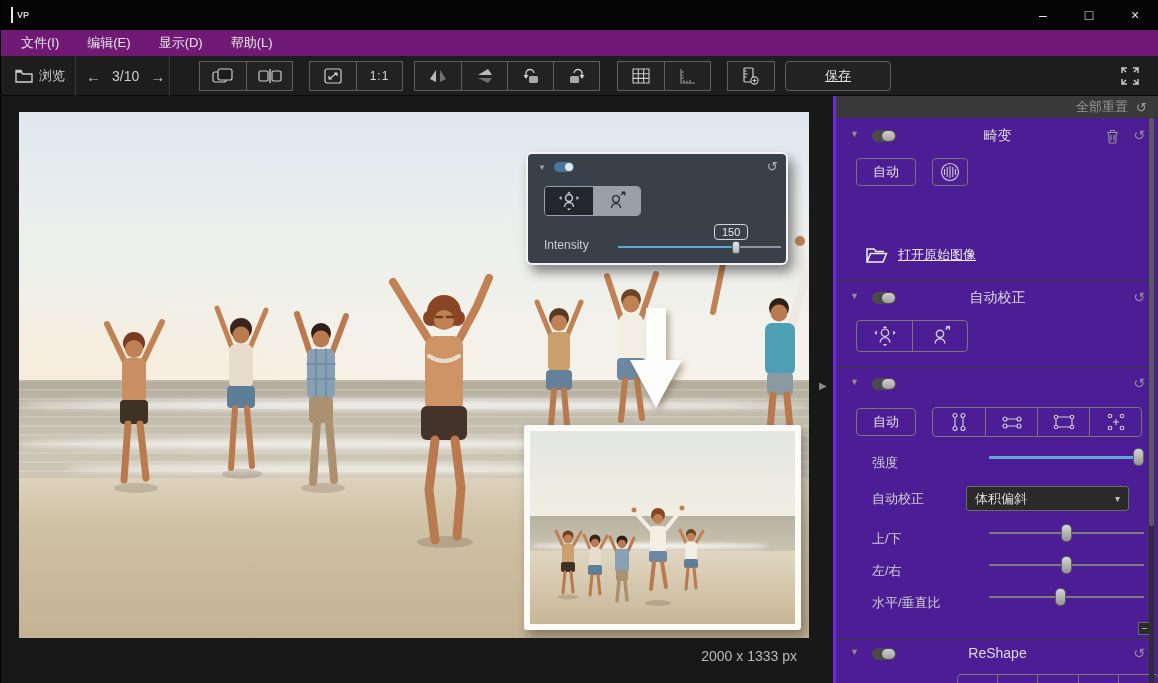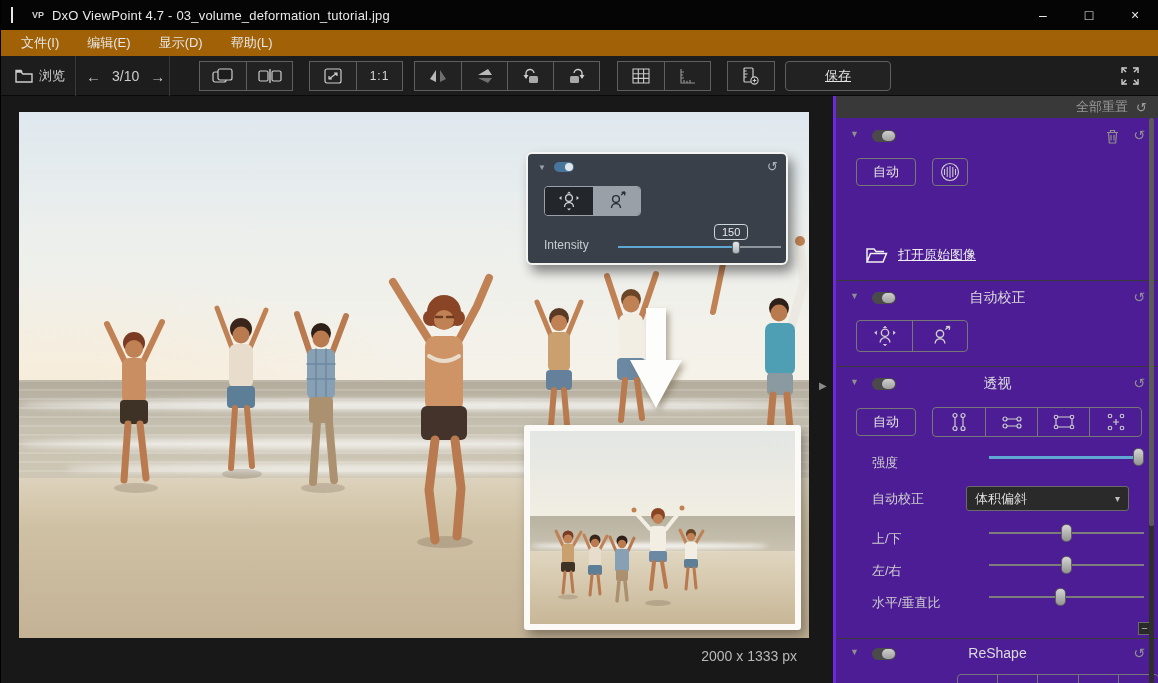--- a/index.html
+++ b/index.html
@@ -2,27 +2,27 @@
 <html><head>
 <meta charset="utf-8">
 <style>
   * { margin:0; padding:0; box-sizing:border-box; }
   html,body { background:#000; }
   body { font-family:"Liberation Sans","DejaVu Sans",sans-serif; }
   .window { position:relative; width:1158px; height:683px; background:#181818; overflow:hidden; border-left:1px solid #000; }
 
   
   .titlebar { position:absolute; left:0; top:0; width:100%; height:30px; background:#050505; display:flex; align-items:center; color:#e8e8e8; }
-  .vp-logo { margin-left:10px; border-left:2px solid #e8e8e8; padding-left:19px; font-size:9px; font-weight:bold; color:#cfcfcf; height:16px; display:flex; align-items:center; }
+  .vp-logo { margin-left:10px; border-left:2px solid #e8e8e8; padding-left:4px; font-size:9px; font-weight:bold; color:#cfcfcf; height:16px; display:flex; align-items:center; }
   .win-title { margin-left:8px; font-size:13px; letter-spacing:.2px; }
   .win-controls { position:absolute; right:0; top:0; height:30px; display:flex; }
   .win-btn { width:46px; height:30px; display:flex; align-items:center; justify-content:center; color:#e8e8e8; font-size:14px; cursor:default; }
 
   
-  .menubar { position:absolute; left:0; top:30px; width:100%; height:26px; background:#a16207; display:flex; align-items:center; color:#e6e6e6; font-size:13px; }
+  .menubar { position:absolute; left:0; top:30px; width:100%; height:26px; background:#701a75; display:flex; align-items:center; color:#e6e6e6; font-size:13px; }
   .menu-item { padding:0 14px; height:100%; display:flex; align-items:center; }
   .menu-item:first-child { margin-left:6px; }
 
   
   .toolbar { position:absolute; left:0; top:56px; width:100%; height:40px; background:#1d1d1d; border-bottom:1px solid #0a0a0a; color:#cdcdcd; }
   .tb { position:absolute; top:5px; height:30px; display:flex; align-items:center; }
   .tb-sep { position:absolute; top:0; height:40px; width:1px; background:#3a3a3a; }
   .tb-browse { left:8px; gap:6px; font-size:13px; padding:0 6px; }
   .tb-nav { left:82px; gap:8px; font-size:14px; }
   .nav-arrow { font-size:15px; color:#c5c5c5; padding:0 3px; }
@@ -116,21 +116,20 @@
 
   svg { display:block; }
 </style>
 </head>
 <body>
 
 <div class="window">
 
   <div class="titlebar">
     <span class="vp-logo">VP</span>
-    <span class="win-title">DxO ViewPoint 4.7 - 03_volume_deformation_tutorial.jpg</span>
     <div class="win-controls">
       <div class="win-btn">–</div>
       <div class="win-btn">□</div>
       <div class="win-btn">×</div>
     </div>
   </div>
 
   <div class="menubar">
     <div class="menu-item">文件(I)</div>
     <div class="menu-item">编辑(E)</div>
@@ -432,20 +431,21 @@
     <div class="panel">
 
       <div class="reset-row">
         <span>全部重置</span>
         <span>↺</span>
       </div>
 
       <div class="sec-head" style="top:28px">
         <span class="sec-tri">▼</span>
         <span class="toggle"></span>
+        <span class="sec-title">畸变</span>
         <span class="sec-trash">
           <svg width="13" height="15" viewBox="0 0 13 15">
               <path d="M1,3.5 h11 M4.5,3.5 v-2 h4 v2 M2.5,3.5 l.8,10.5 h6.4 l.8,-10.5 M5,6 v5.5 M8,6 v5.5" fill="none" stroke="#8f8f8f" stroke-width="1.2"></path>
             </svg>
         </span>
         <span class="sec-undo">↺</span>
       </div>
       <div class="auto-btn" style="left:20px; top:62px">自动</div>
       <div class="icon-btn" style="left:96px; top:62px; width:36px; height:28px">
         <svg width="22" height="20" viewBox="0 0 22 20">
@@ -481,21 +481,20 @@
             <path d="M8.5,18 a4.5,4.5 0 0 1 9,0" fill="none" stroke="#cdcdcd" stroke-width="1.3"></path>
             <path d="M18,5 l4,-3 M22,2 l-3.4,.4 M22,2 l-.4,3.4" fill="none" stroke="#cdcdcd" stroke-width="1.2"></path>
           </svg>
         </div>
       </div>
       <div class="divider" style="top:270px"></div>
 
       <div class="sec-head" style="top:276px">
         <span class="sec-tri">▼</span>
         <span class="toggle"></span>
-        <span class="sec-title">透视</span>
         <span class="sec-undo">↺</span>
       </div>
       <div class="auto-btn" style="left:20px; top:312px">自动</div>
       <div class="seg-group" style="left:96px; top:311px; height:30px">
         <div class="seg-cell" style="width:52px">
           <svg width="22" height="20" viewBox="0 0 22 20">
             <circle cx="7" cy="3.5" r="2" fill="none" stroke="#cdcdcd" stroke-width="1.2"></circle>
               <circle cx="7" cy="16.5" r="2" fill="none" stroke="#cdcdcd" stroke-width="1.2"></circle>
             <line x1="7" y1="5.5" x2="7" y2="14.5" stroke="#cdcdcd" stroke-width="1.2"></line>
             <circle cx="15" cy="3.5" r="2" fill="none" stroke="#cdcdcd" stroke-width="1.2"></circle>

